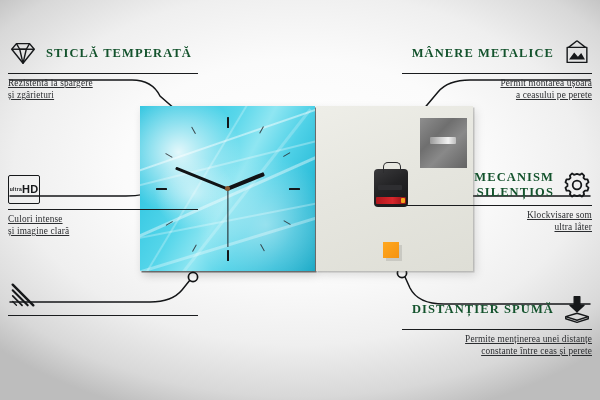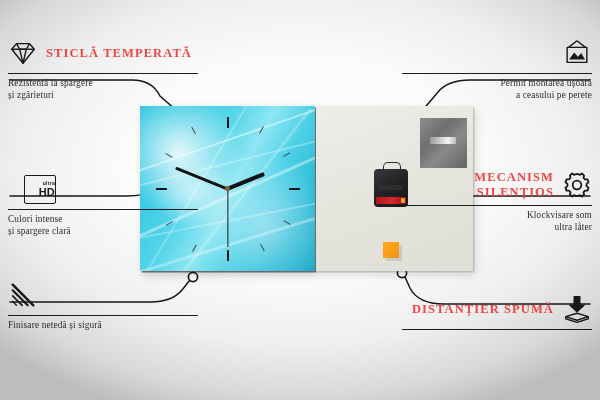--- a/index.html
+++ b/index.html
@@ -26,48 +26,48 @@
     display: flex; align-items: center; gap: 8px;
     min-height: 34px;
   }
   .feature.right .f-head { flex-direction: row-reverse; }
 
   .f-title {
     font-family: "Liberation Serif", serif;
     font-weight: bold;
     font-size: 12.5px;
     letter-spacing: 1.1px;
-    color: #ef4444;
+    color: #14532d;
     line-height: 1.18;
     text-transform: uppercase;
   }
   .f-rule {
     border: 0; border-top: 1.4px solid #1a1c1e;
     margin: 3px 0 3px 0;
   }
   .f-sub {
     font-family: "Liberation Serif", serif;
     font-size: 9.3px;
     color: #2b2d30;
     line-height: 1.32;
     letter-spacing: 0.15px;
+    text-decoration: underline;
   }
 
   .f-icon { width: 30px; height: 30px; flex: 0 0 30px; display:block; }
   .f-icon svg { display: block; width: 30px; height: 30px; }
 
   
   .hd-badge {
     width: 30px; height: 27px; flex: 0 0 30px;
     border: 1.5px solid #16181a;
     border-radius: 2px;
-    display: flex; flex-direction: column;
-    align-items: flex-end; justify-content: center;
+    display: flex; flex-direction: row;
+    align-items: center; justify-content: center;
     line-height: 1;
-    margin-left: 16px;
   }
   .hd-badge .ultra {
     font-family: "Liberation Sans", sans-serif;
     font-size: 5px; font-weight: bold; letter-spacing: .3px;
     color: #16181a;
   }
   .hd-badge .hd {
     font-family: "Liberation Sans", sans-serif;
     font-size: 11px; font-weight: bold; letter-spacing: .2px;
     color: #16181a; margin-top: 1px;
@@ -283,52 +283,52 @@
 
   <div class="feature left" style="top:172px">
     <div class="f-head">
       <span class="hd-badge">
         <span class="ultra">ultra</span>
         <span class="hd">HD</span>
       </span>
     </div>
     <hr class="f-rule">
     <div class="f-sub" style="white-space:pre-line">Culori intense
-și spargere clară</div>
+și imagine clară</div>
   </div>
 
   <div class="feature left" style="top:278px">
     <div class="f-head">
       <span class="f-icon">
         <svg viewBox="0 0 32 32">
             <g stroke="#16181a" stroke-linecap="round">
           <path d="M5 5 L27 27" stroke-width="2.6"></path>
           <path d="M5 11 L21 27" stroke-width="2.2"></path>
           <path d="M5 17 L15 27" stroke-width="1.8"></path>
           <path d="M5 23 L9 27" stroke-width="1.4"></path>
         </g>
           </svg>
       </span>
     </div>
     <hr class="f-rule">
-    <div class="f-sub" style="white-space:pre-line">Finisare netedă și sigură</div>
   </div>
 
   <div class="feature right" style="top:36px">
     <div class="f-head">
       <span class="f-icon">
         <svg viewBox="0 0 32 32">
             <g fill="none" stroke="#16181a" stroke-width="1.5" stroke-linejoin="round">
           <path d="M16 3 L7 10"></path>
               <path d="M16 3 L25 10"></path>
           <rect x="5.5" y="10" width="21" height="16"></rect>
           <path d="M7.5 23 L13 15.5 L17 20 L20.5 16 L24.5 23 Z" fill="#16181a" stroke="none"></path>
         </g>
           </svg>
       </span>
+      <span class="f-title">MÂNERE METALICE</span>
     </div>
     <hr class="f-rule">
     <div class="f-sub" style="white-space:pre-line">Permit montarea ușoară
 a ceasului pe perete</div>
   </div>
 
   <div class="feature right" style="top:168px">
     <div class="f-head">
       <span class="f-icon">
         <svg viewBox="0 0 32 32">
@@ -352,15 +352,17 @@
             <g fill="none" stroke="#16181a" stroke-width="1.5" stroke-linejoin="round">
           <path d="M13 3 H19 V12 H23.5 L16 19 L8.5 12 H13 Z" fill="#16181a"></path>
           <path d="M16 20.5 L28 24.2 L16 28 L4 24.2 Z"></path>
           <path d="M4 24.2 V26.4 L16 30.2 L28 26.4 V24.2"></path>
         </g>
           </svg>
       </span>
       <span class="f-title">DISTANȚIER SPUMĂ</span>
     </div>
     <hr class="f-rule">
+    <div class="f-sub" style="white-space:pre-line">Permite menținerea unei distanțe
+constante între ceas și perete</div>
   </div>
 
 </div>
 
 </body></html>

